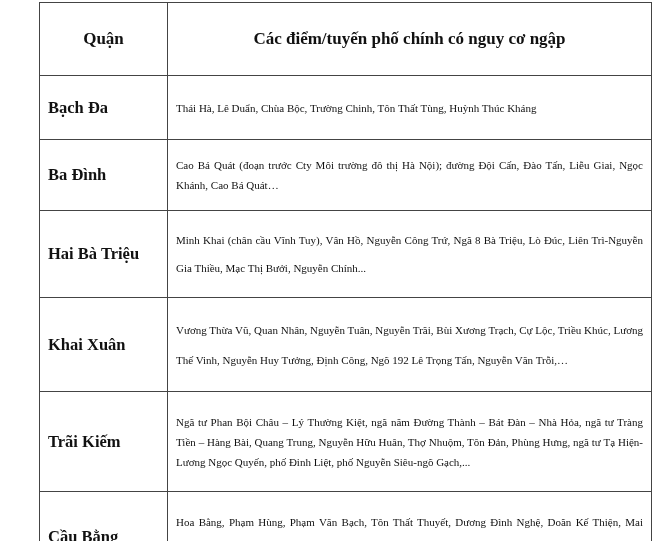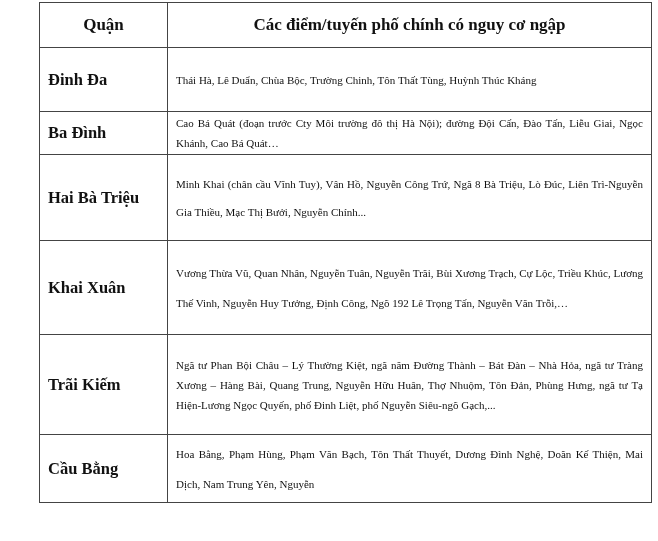--- a/index.html
+++ b/index.html
@@ -1,20 +1,20 @@
 <!DOCTYPE html>
 <html><head>
 <meta charset="utf-8">
 <style>
   html, body { margin: 0; padding: 0; background: #ffffff; }
   body { width: 658px; height: 541px; overflow: hidden; position: relative;
          font-family: "Liberation Serif", serif; color: #111; }
   table { position: absolute; left: 39px; top: 2px; border-collapse: collapse;
           width: 613px; table-layout: fixed; }
-  td, th { border: 1.4px solid #444; vertical-align: middle; padding: 1px 8px; }
+  td, th { border: 1.4px solid #444; vertical-align: middle; padding: 15px 8px; }
   col.c1 { width: 128px; }
   th { font-weight: bold; font-size: 17px; height: 42px; text-align: center; }
   td.district { font-weight: bold; font-size: 16.5px; padding-left: 8px; }
   td.streets { font-size: 11px; text-align: justify; text-align-last: left; }
   .lh-wide { line-height: 30px; }
   .lh-tight { line-height: 20px; }
   tr.r-dongda { height: 64px; }
   tr.r-badinh { height: 41px; }
   tr.r-haiba { height: 86px; }
   tr.r-thanhxuan { height: 94px; }
@@ -31,37 +31,37 @@
       <col>
     </colgroup>
   <thead>
     <tr>
       <th>Quận</th>
       <th>Các điểm/tuyến phố chính có nguy cơ ngập</th>
     </tr>
   </thead>
   <tbody>
     <tr class="r-dongda">
-      <td class="district">Đinh Đa</td>
+      <td class="district">Bạch Đa</td>
       <td class="streets lh-wide">Thái Hà, Lê Duẩn, Chùa Bộc, Trường Chinh, Tôn Thất Tùng, Huỳnh Thúc Kháng</td>
     </tr>
     <tr class="r-badinh">
       <td class="district">Ba Đình</td>
       <td class="streets lh-tight">Cao Bá Quát (đoạn trước Cty Môi trường đô thị Hà Nội); đường Đội Cấn, Đào Tấn, Liễu Giai, Ngọc Khánh, Cao Bá Quát…</td>
     </tr>
     <tr class="r-haiba">
       <td class="district">Hai Bà Triệu</td>
       <td class="streets lh-wide" style="line-height:28px">Minh Khai (chân cầu Vĩnh Tuy), Vân Hồ, Nguyễn Công Trứ, Ngã 8 Bà Triệu, Lò Đúc, Liên Trì-Nguyễn Gia Thiều, Mạc Thị Bưởi, Nguyễn Chính...</td>
     </tr>
     <tr class="r-thanhxuan">
       <td class="district">Khai Xuân</td>
       <td class="streets lh-wide">Vương Thừa Vũ, Quan Nhân, Nguyễn Tuân, Nguyễn Trãi, Bùi Xương Trạch, Cự Lộc, Triều Khúc, Lương Thế Vinh, Nguyễn Huy Tưởng, Định Công, Ngõ 192 Lê Trọng Tấn, Nguyễn Văn Trỗi,…</td>
     </tr>
     <tr class="r-hoankiem">
       <td class="district">Trãi Kiếm</td>
-      <td class="streets lh-tight">Ngã tư Phan Bội Châu – Lý Thường Kiệt, ngã năm Đường Thành – Bát Đàn – Nhà Hỏa, ngã tư Tràng Xương – Hàng Bài, Quang Trung, Nguyễn Hữu Huân, Thợ Nhuộm, Tôn Đản, Phùng Hưng, ngã tư Tạ Hiện-Lương Ngọc Quyến, phố Đinh Liệt, phố Nguyễn Siêu-ngõ Gạch,...</td>
+      <td class="streets lh-tight">Ngã tư Phan Bội Châu – Lý Thường Kiệt, ngã năm Đường Thành – Bát Đàn – Nhà Hỏa, ngã tư Tràng Tiền – Hàng Bài, Quang Trung, Nguyễn Hữu Huân, Thợ Nhuộm, Tôn Đản, Phùng Hưng, ngã tư Tạ Hiện-Lương Ngọc Quyến, phố Đinh Liệt, phố Nguyễn Siêu-ngõ Gạch,...</td>
     </tr>
     <tr class="r-caugiay">
       <td class="district">Cầu Bằng</td>
       <td class="streets lh-wide">Hoa Bằng, Phạm Hùng, Phạm Văn Bạch, Tôn Thất Thuyết, Dương Đình Nghệ, Doãn Kế Thiện, Mai Dịch, Nam Trung Yên, Nguyễn</td>
     </tr>
   </tbody>
 </table>
 
 </body></html>

